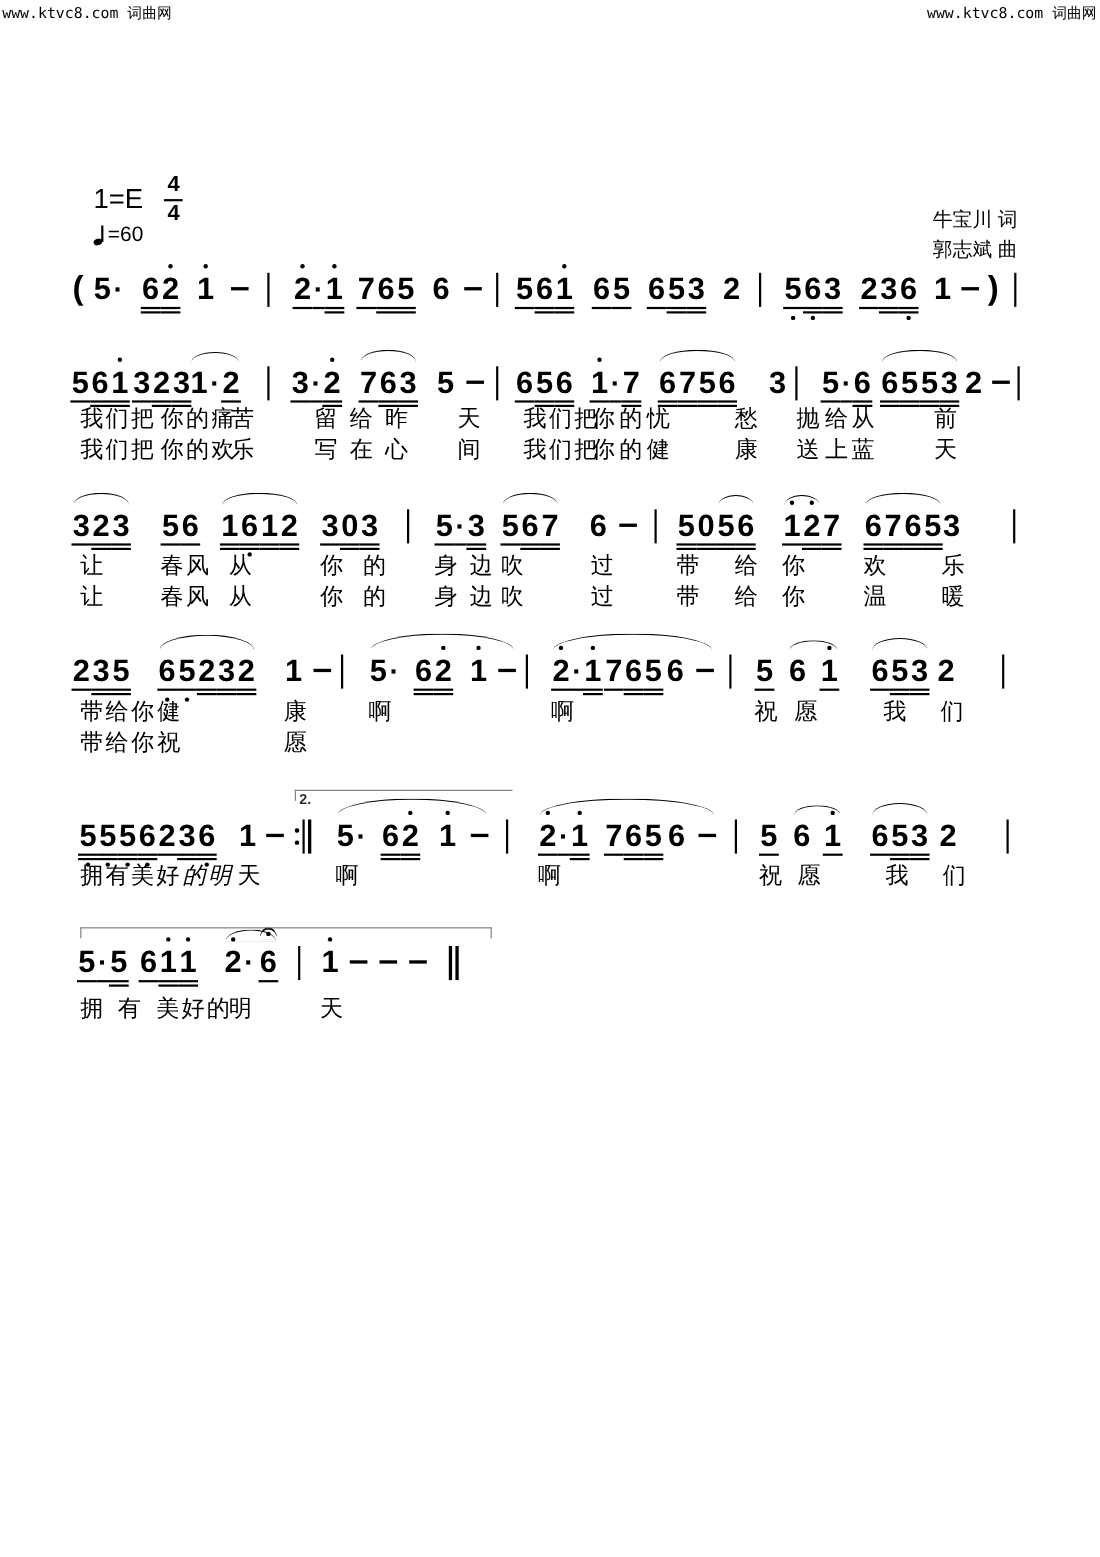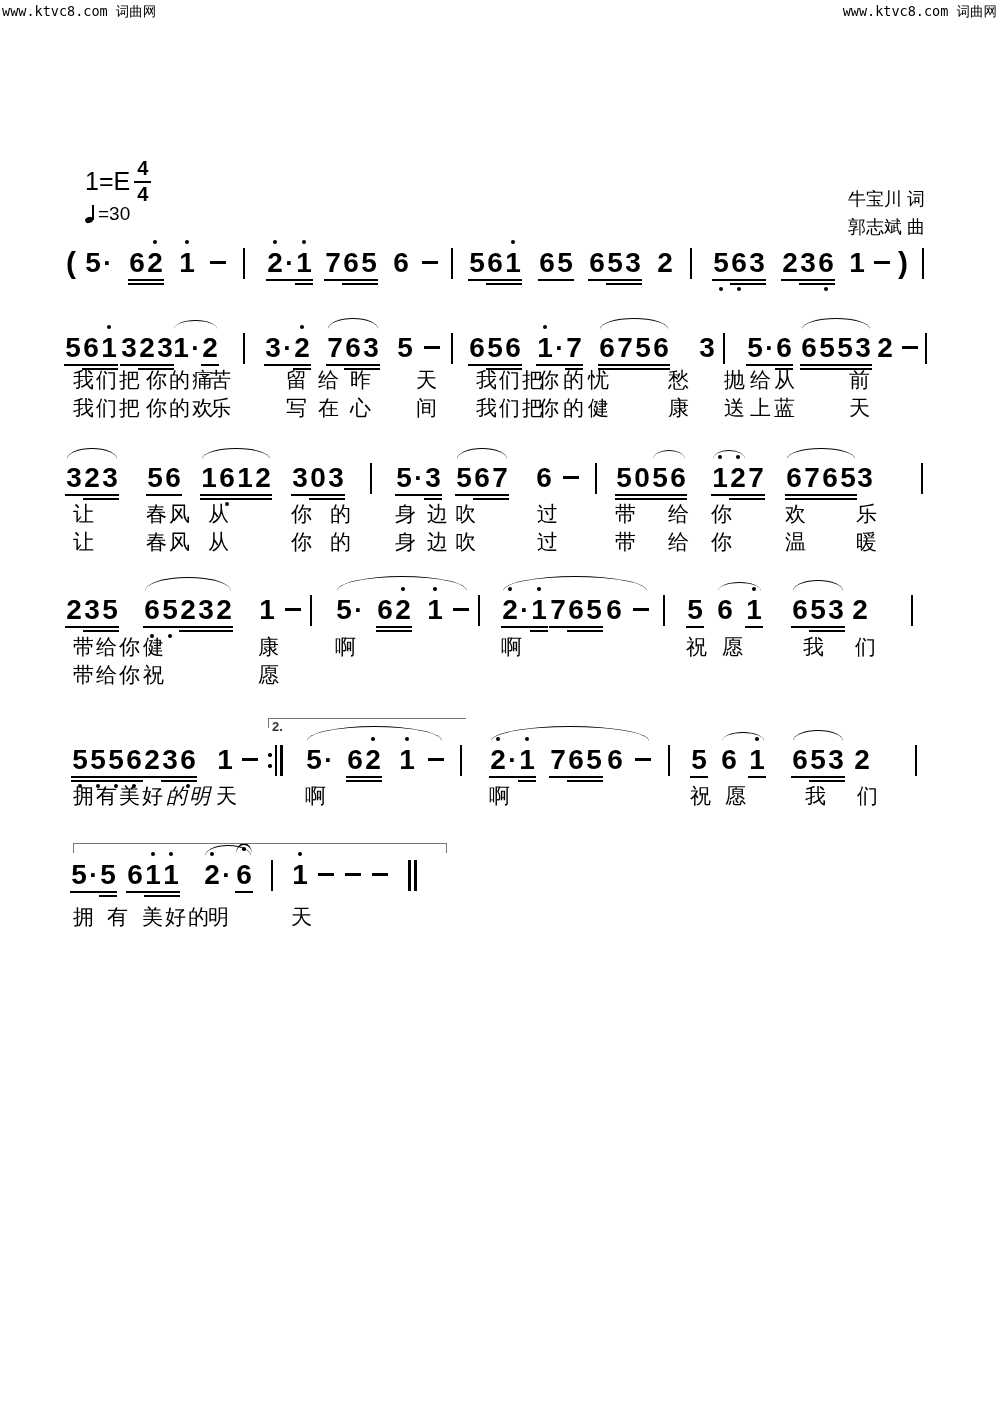--- a/index.html
+++ b/index.html
@@ -4,21 +4,21 @@
 <style>
   html,body{margin:0;padding:0;background:#fff;}
   .page{position:relative;width:1000px;height:1415px;background:#fff;overflow:hidden;
         font-family:"Liberation Sans",sans-serif;color:#000;}
   .watermark{position:absolute;top:3px;font-family:"DejaVu Sans Mono",monospace;
              font-size:13.5px;color:#000;white-space:nowrap;}
   .wm-l{left:2px}.wm-r{right:3px}
   .title{position:absolute;top:102px;left:0;width:100%;text-align:center;
          font-size:39px;font-weight:500;letter-spacing:2px;}
   .keysig{position:absolute;left:85px;top:158px;font-size:25px;font-weight:500;
-          display:flex;align-items:center;gap:4px;}
+          display:flex;align-items:center;gap:19px;}
   .frac{display:inline-flex;flex-direction:column;align-items:center;
         font-weight:bold;font-size:20px;line-height:1.08;}
   .frac .num{border-bottom:2px solid #000;padding:0 3px 1px;}
   .frac .den{padding:1px 3px 0;}
   .tempo{position:absolute;left:85px;top:203px;font-size:19px;font-weight:500;
          display:flex;align-items:center;}
   .qnote{position:relative;display:inline-block;width:12px;height:20px;margin-right:1px;}
   .qnote .head{position:absolute;left:0;bottom:1px;width:8px;height:6px;background:#000;
                border-radius:50%;transform:rotate(-20deg);}
   .qnote .stem{position:absolute;left:7px;bottom:4px;width:1.8px;height:15px;background:#000;}
@@ -77,21 +77,21 @@
       <span class="num">4</span>
       <span class="den">4</span>
     </span>
   </div>
 
   <div class="tempo">
     <span class="qnote">
         <i class="head"></i>
         <i class="stem"></i>
       </span>
-    <span>=30</span>
+    <span>=60</span>
   </div>
 
   <div class="credits">
     <div>牛宝川 词</div>
     <div>郭志斌 曲</div>
   </div>
 
   <div id="score">
       <div class="sys" style="top: 248px;">
         <div class="par" style="left: 66px;">(</div>

